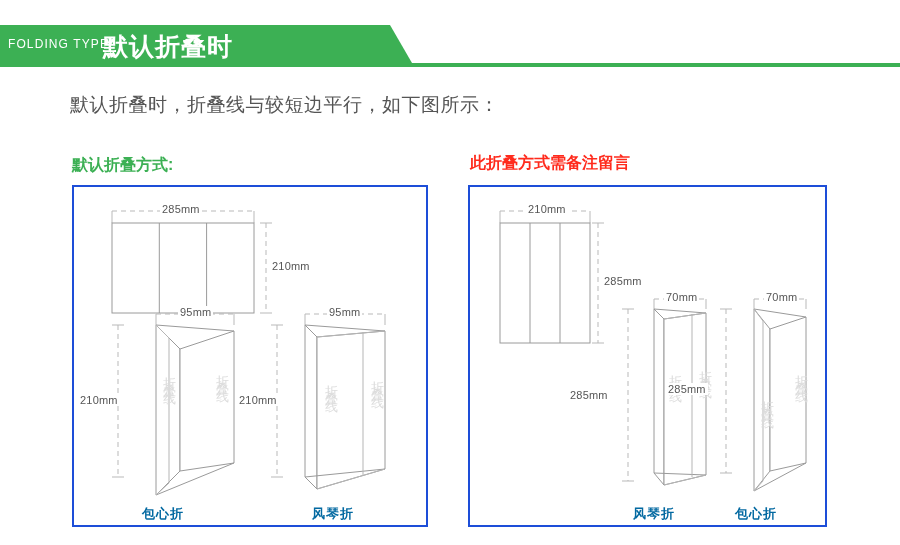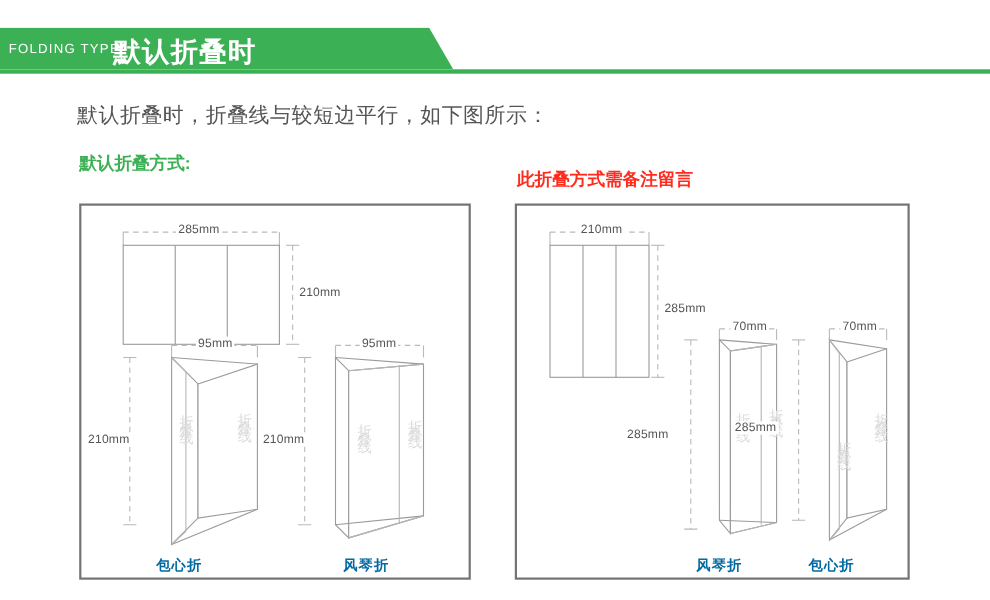--- a/index.html
+++ b/index.html
@@ -34,25 +34,25 @@
   }
 
   
   .intro{
     position:absolute;left:70px;top:92px;
     font-size:19px;color:#555555;letter-spacing:.5px;white-space:nowrap;font-family:Liberation Mono, monospace;
   }
 
   
   .sec-label{position:absolute;font-size:16px;font-weight:bold;white-space:nowrap;}
-  .sec-left{left:72px;top:139px;color:#3cb054;}
+  .sec-left{left:72px;top:155px;color:#3cb054;}
   .sec-right{left:470px;top:153px;color:#ff2b1d;}
 
   
-  .panel{position:absolute;border:2px solid #737373;background:#fff;box-sizing:border-box;}
+  .panel{position:absolute;border:2px solid #1d4ed8;background:#fff;box-sizing:border-box;}
   .panel-left{left:72px;top:185px;width:356px;height:342px;}
   .panel-right{left:468px;top:185px;width:359px;height:342px;}
 
   
   .fig{position:absolute;}
   .fig svg{display:block;overflow:visible;}
   .dim-label{
     position:absolute;font-size:11px;color:#555;white-space:nowrap;
     letter-spacing:.2px;background:#fff;padding:0 2px;
   }

